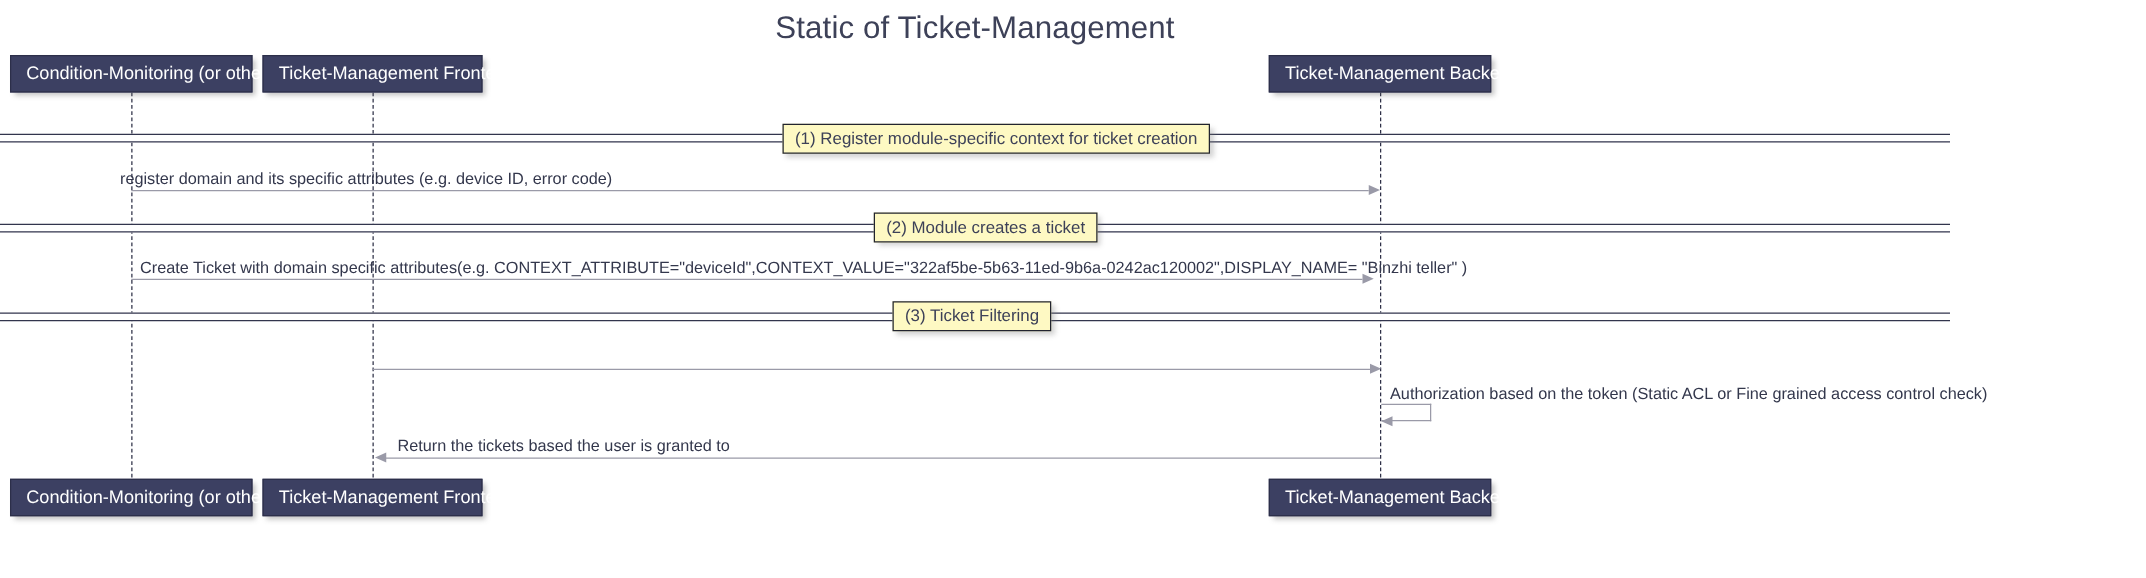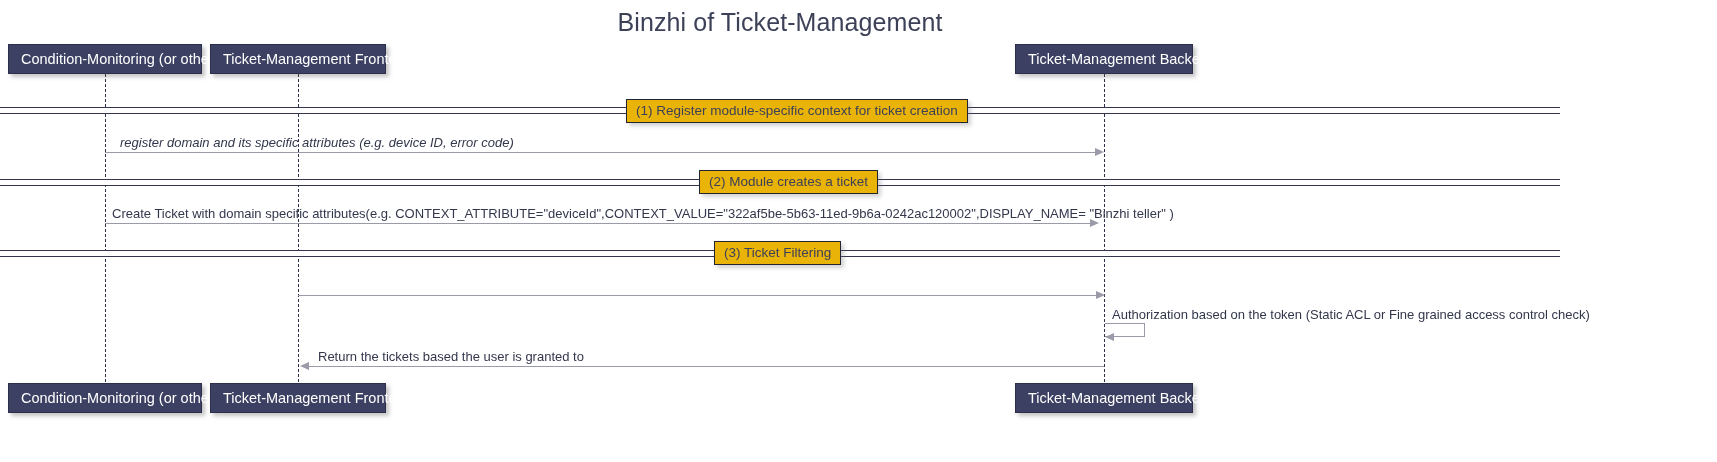--- a/index.html
+++ b/index.html
@@ -63,21 +63,21 @@
     left: 0;
     width: 1560px;
     height: 5px;
     border-top: 1.5px solid #32354d;
     border-bottom: 1.5px solid #32354d;
     background: #ffffff;
   }
   .sep-label {
     position: absolute;
     box-sizing: border-box;
-    background: #eab308;
+    background: #fef9c3;
     border: 1.5px solid #22242f;
     color: #3d4158;
     font-size: 13.5px;
     line-height: 21px;
     height: 24px;
     padding: 0 9px;
     white-space: nowrap;
     box-shadow: 3px 3px 4px rgba(120,120,120,0.33);
   }
 
@@ -112,38 +112,38 @@
     border-left: none;
     height: 14px;
     width: 40px;
   }
 </style>
 </head>
 <body>
 
 <div id="diagram">
 
-  <div class="title">Binzhi of Ticket-Management</div>
+  <div class="title">Static of Ticket-Management</div>
 
   <div class="lifeline" style="left:105px; top:74px; height:308px;"></div>
   <div class="lifeline" style="left:298px; top:74px; height:308px;"></div>
   <div class="lifeline" style="left:1104px; top:74px; height:308px;"></div>
 
   <div class="participant" style="left:8px; top:44px; width:194px;">Condition-Monitoring (or others)</div>
   <div class="participant" style="left:210px; top:44px; width:176px;">Ticket-Management Frontend</div>
   <div class="participant" style="left:1015px; top:44px; width:178px;">Ticket-Management Backend</div>
 
   <div class="participant" style="left:8px; top:383px; width:194px;">Condition-Monitoring (or others)</div>
   <div class="participant" style="left:210px; top:383px; width:176px;">Ticket-Management Frontend</div>
   <div class="participant" style="left:1015px; top:383px; width:178px;">Ticket-Management Backend</div>
 
   <div class="sep-bar" style="top:107px;"></div>
   <div class="sep-label" style="left:626px; top:99px;">(1) Register module-specific context for ticket creation</div>
 
-  <div class="msg-label" style="left:120px; top:135px;font-style:italic;">register domain and its specific attributes (e.g. device ID, error code)</div>
+  <div class="msg-label" style="left:96px; top:135px;">register domain and its specific attributes (e.g. device ID, error code)</div>
   <div class="msg-line" style="left:105px; top:152px; width:990px;"></div>
   <div class="arrow-head arrow-right" style="left:1095px; top:147.5px;"></div>
 
   <div class="sep-bar" style="top:179px;"></div>
   <div class="sep-label" style="left:699px; top:170px;">(2) Module creates a ticket</div>
 
   <div class="msg-label" style="left:112px; top:206px;">Create Ticket with domain specific attributes(e.g. CONTEXT_ATTRIBUTE="deviceId",CONTEXT_VALUE="322af5be-5b63-11ed-9b6a-0242ac120002",DISPLAY_NAME= "Binzhi teller"   )</div>
   <div class="msg-line" style="left:105px; top:223px; width:985px;"></div>
   <div class="arrow-head arrow-right" style="left:1090px; top:218.5px;"></div>
 

